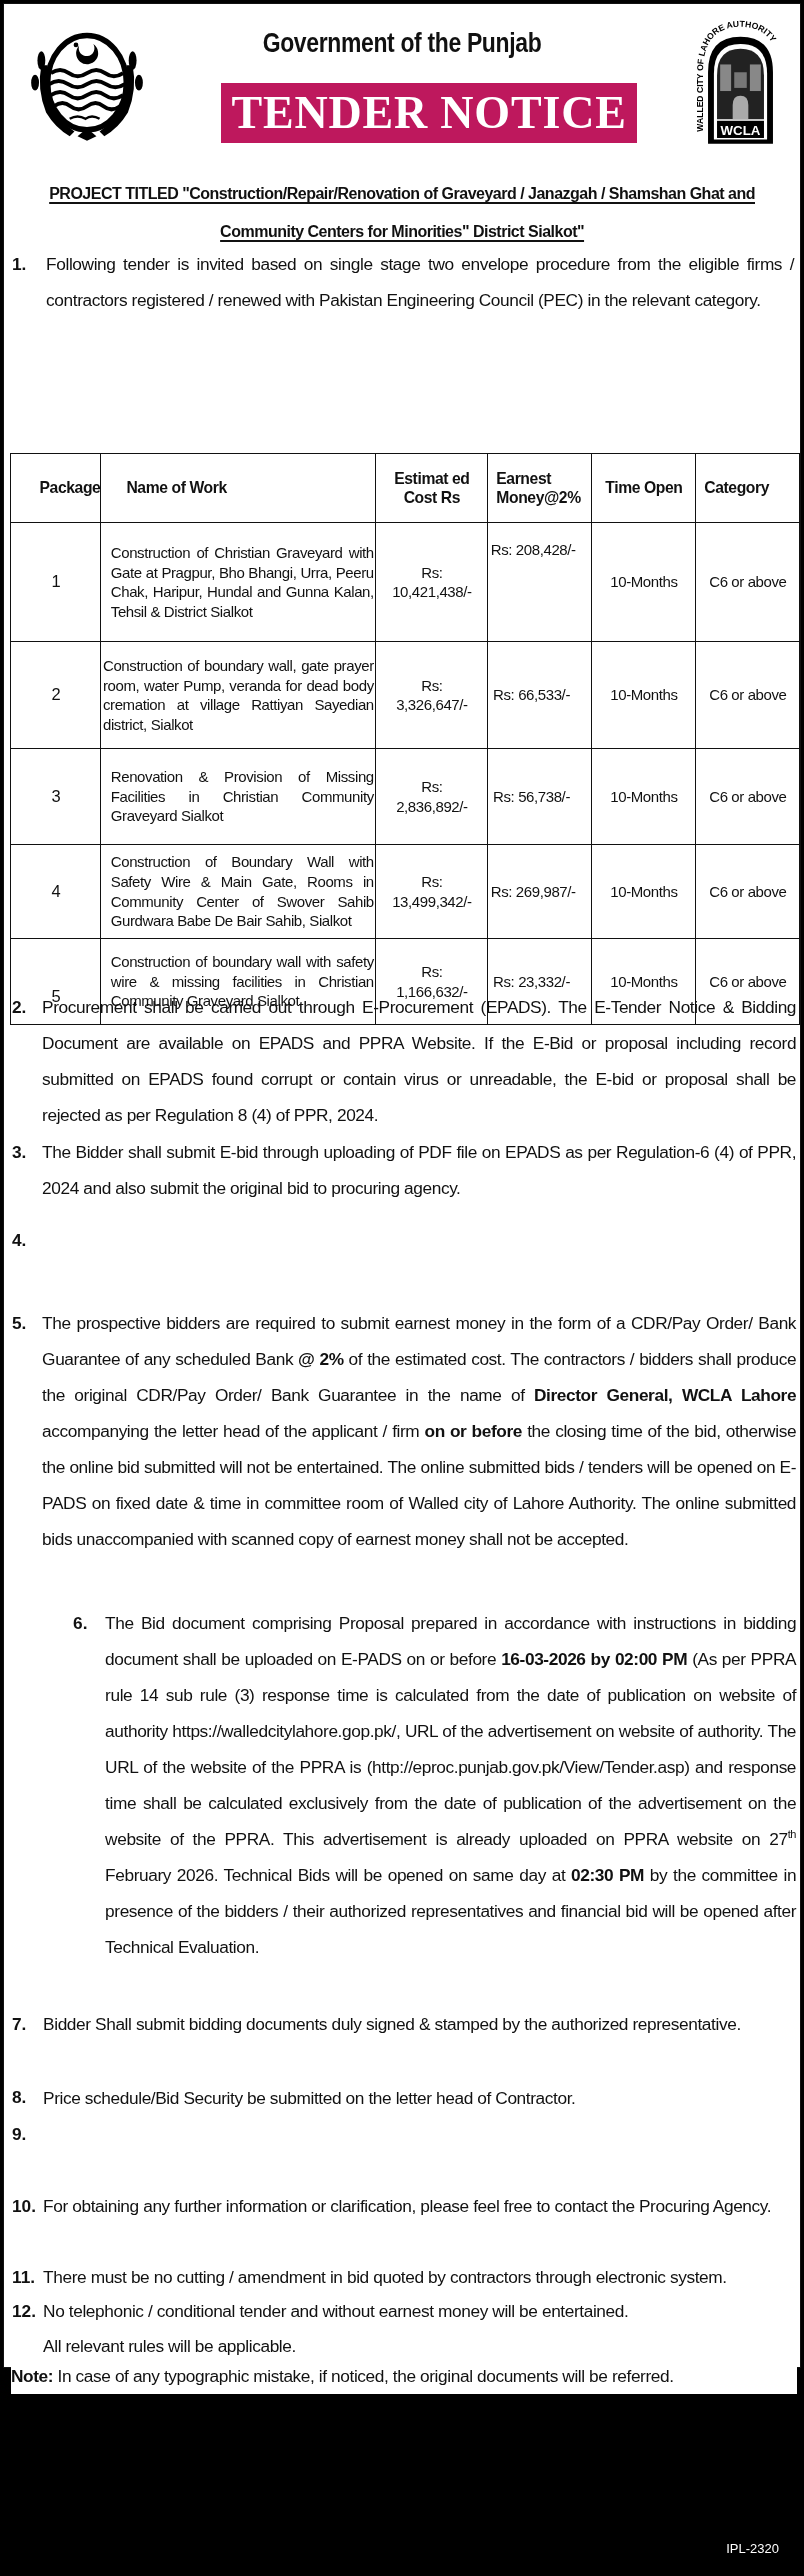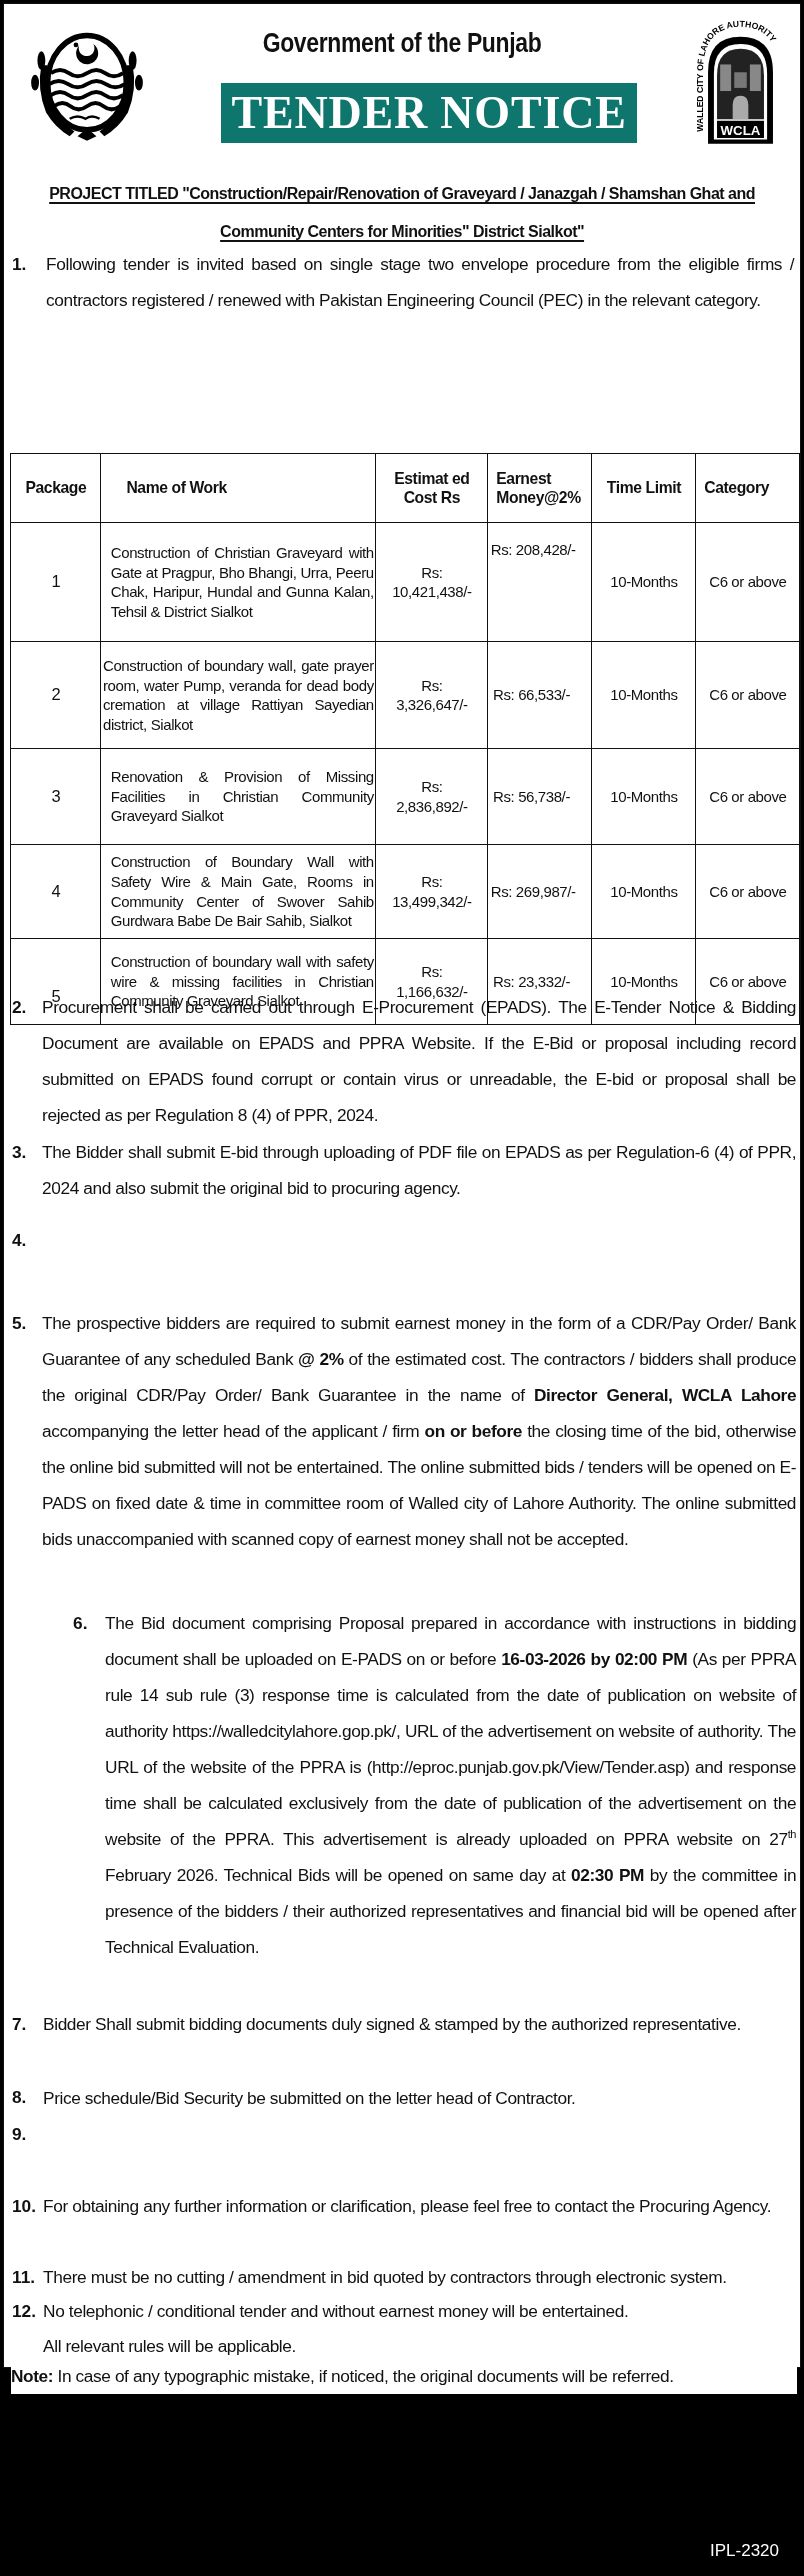--- a/index.html
+++ b/index.html
@@ -15,21 +15,21 @@
   
   .logo-left { position: absolute; left: 20.4px; top: 22px; width: 126px; height: 118px; }
   .logo-right { position: absolute; left: 688px; top: 12.6px; width: 97px; height: 134px; }
   .gov-title {
     position: absolute; left: 0; right: 0; top: 23.6px; text-align: center;
     font-size: 27px; font-weight: bold; letter-spacing: -0.4px; transform: scaleX(0.85);
     font-family: "Liberation Sans Narrow", "Liberation Sans", sans-serif;
   }
   .tender-banner {
     position: absolute; left: 217px; top: 79px; width: 416px; height: 60px;
-    background: #0f766e; color: #fff; text-align: center;
+    background: #be185d; color: #fff; text-align: center;
     font-family: "Liberation Serif", "DejaVu Serif", serif; font-weight: bold;
     font-size: 46px; line-height: 60px; letter-spacing: 0.8px;
   }
   .project-title {
     position: absolute; left: 39px; right: 39px; top: 171px; text-align: center;
     font-weight: bold; font-size: 16px; line-height: 38px; text-decoration: underline;
     text-decoration-thickness: 1.6px; text-underline-offset: 3.1px; letter-spacing: -0.5px;
   }
   
   .para {
@@ -56,21 +56,21 @@
   .tender-table tr.r3 td { height: 96px; }
   .tender-table tr.r4 td { height: 94px; }
   .tender-table tr.r5 td { height: 86px; }
   
   .footer {
     position: absolute; left: 0; top: 2404px; width: 804px; text-align: center; color: #fff;
     font-size: 21px; line-height: 30px;
   }
   .footer .bold { font-weight: bold; }
   .ref-code {
-    position: absolute; right: 25px; top: 2541px; color: #fff; font-size: 17px;
+    position: absolute; right: 25px; top: 2541px; color: #fff; font-size: 13px;
   }
 </style>
 </head>
 <body>
 
 <div class="page">
   <div class="paper">
 
     <svg class="logo-left" viewBox="0 0 160 150">
       <ellipse cx="80" cy="72" rx="50" ry="60" fill="#fff" stroke="#000" stroke-width="7"></ellipse>
@@ -122,25 +122,25 @@
       <colgroup>
         <col style="width:90px">
           <col style="width:275px">
           <col style="width:112px">
         <col style="width:104px">
           <col style="width:104px">
           <col style="width:104px">
       </colgroup>
       <thead>
         <tr>
-          <th style="text-align:center;padding-left:0;">Package</th>
+          <th style="text-align:right;padding-left:0;">Package</th>
           <th style="text-align:left;padding-left:25px;">Name of Work</th>
           <th style="padding:0 17.3px;">Estimat ed Cost Rs</th>
           <th style="text-align:left;padding-left:7.9px;">Earnest Money@2%</th>
-          <th>Time Limit</th>
+          <th>Time Open</th>
           <th style="text-align:left;padding-left:7.9px;">Category</th>
         </tr>
       </thead>
       <tbody>
         <tr class="r1">
           <td class="pkg">1</td>
           <td class="work">Construction of Christian Graveyard with Gate at Pragpur, Bho Bhangi, Urra, Peeru Chak, Haripur, Hundal and Gunna Kalan, Tehsil &amp; District Sialkot</td>
           <td>
               <div>Rs:</div>
               <div>10,421,438/-</div>

